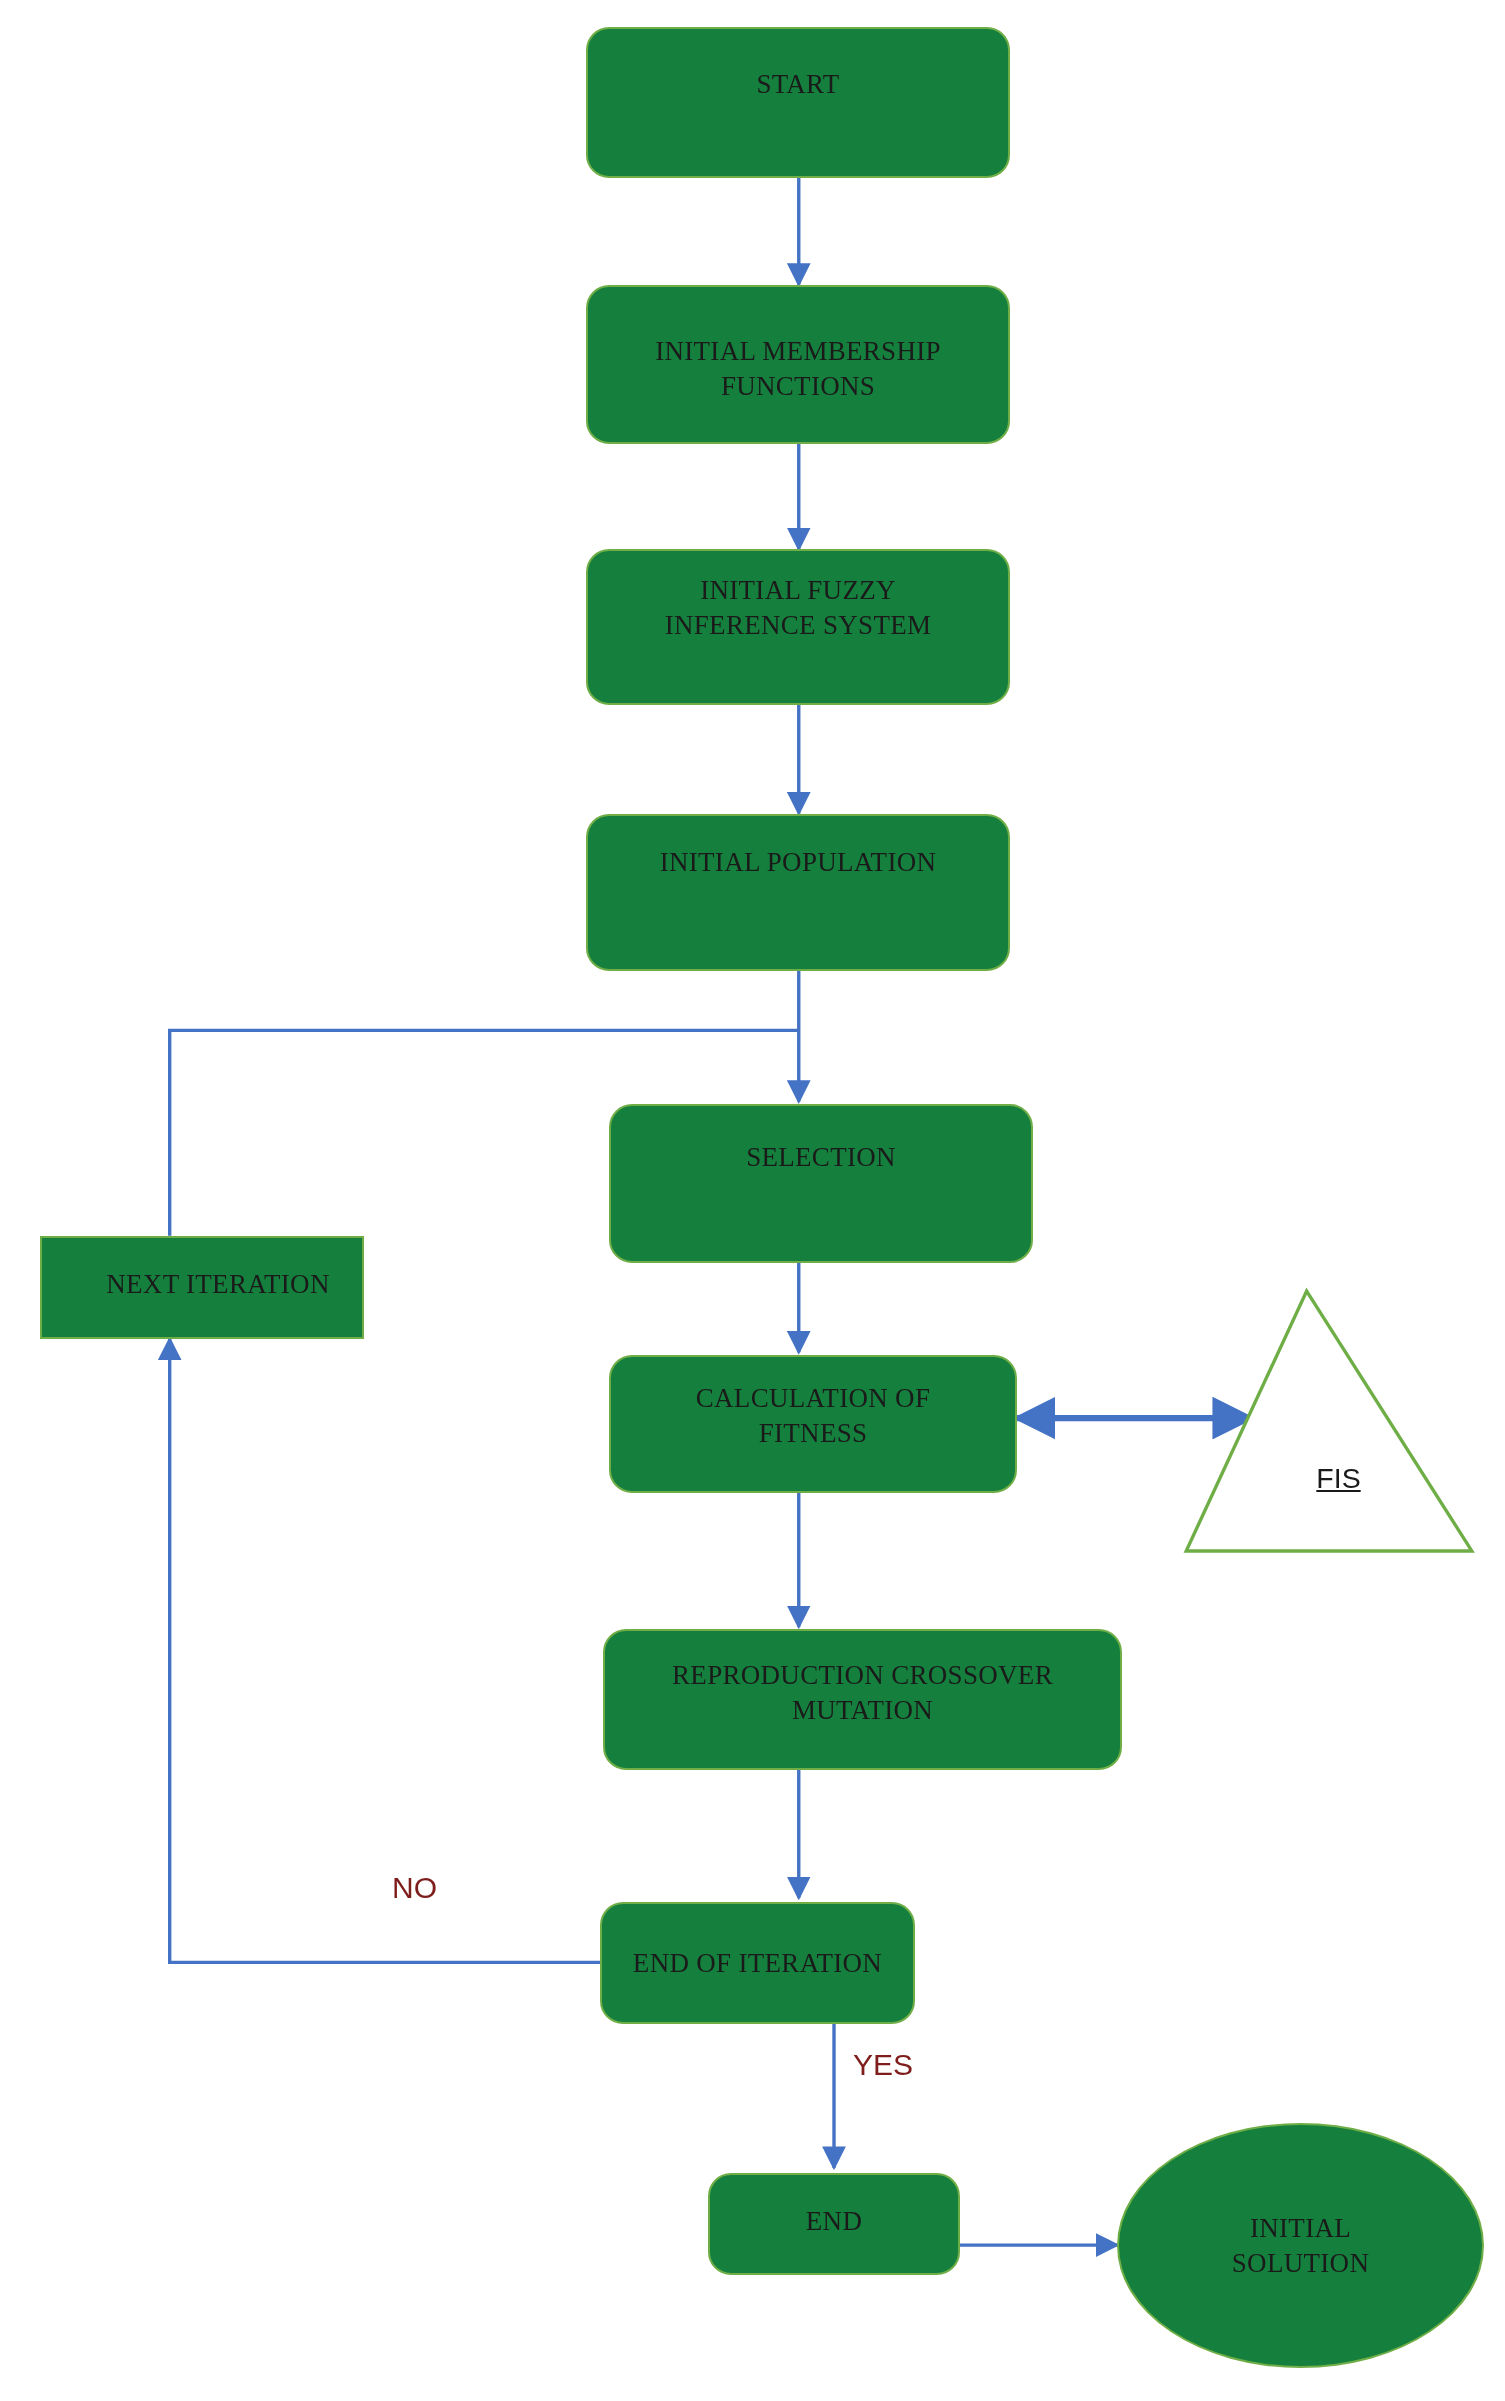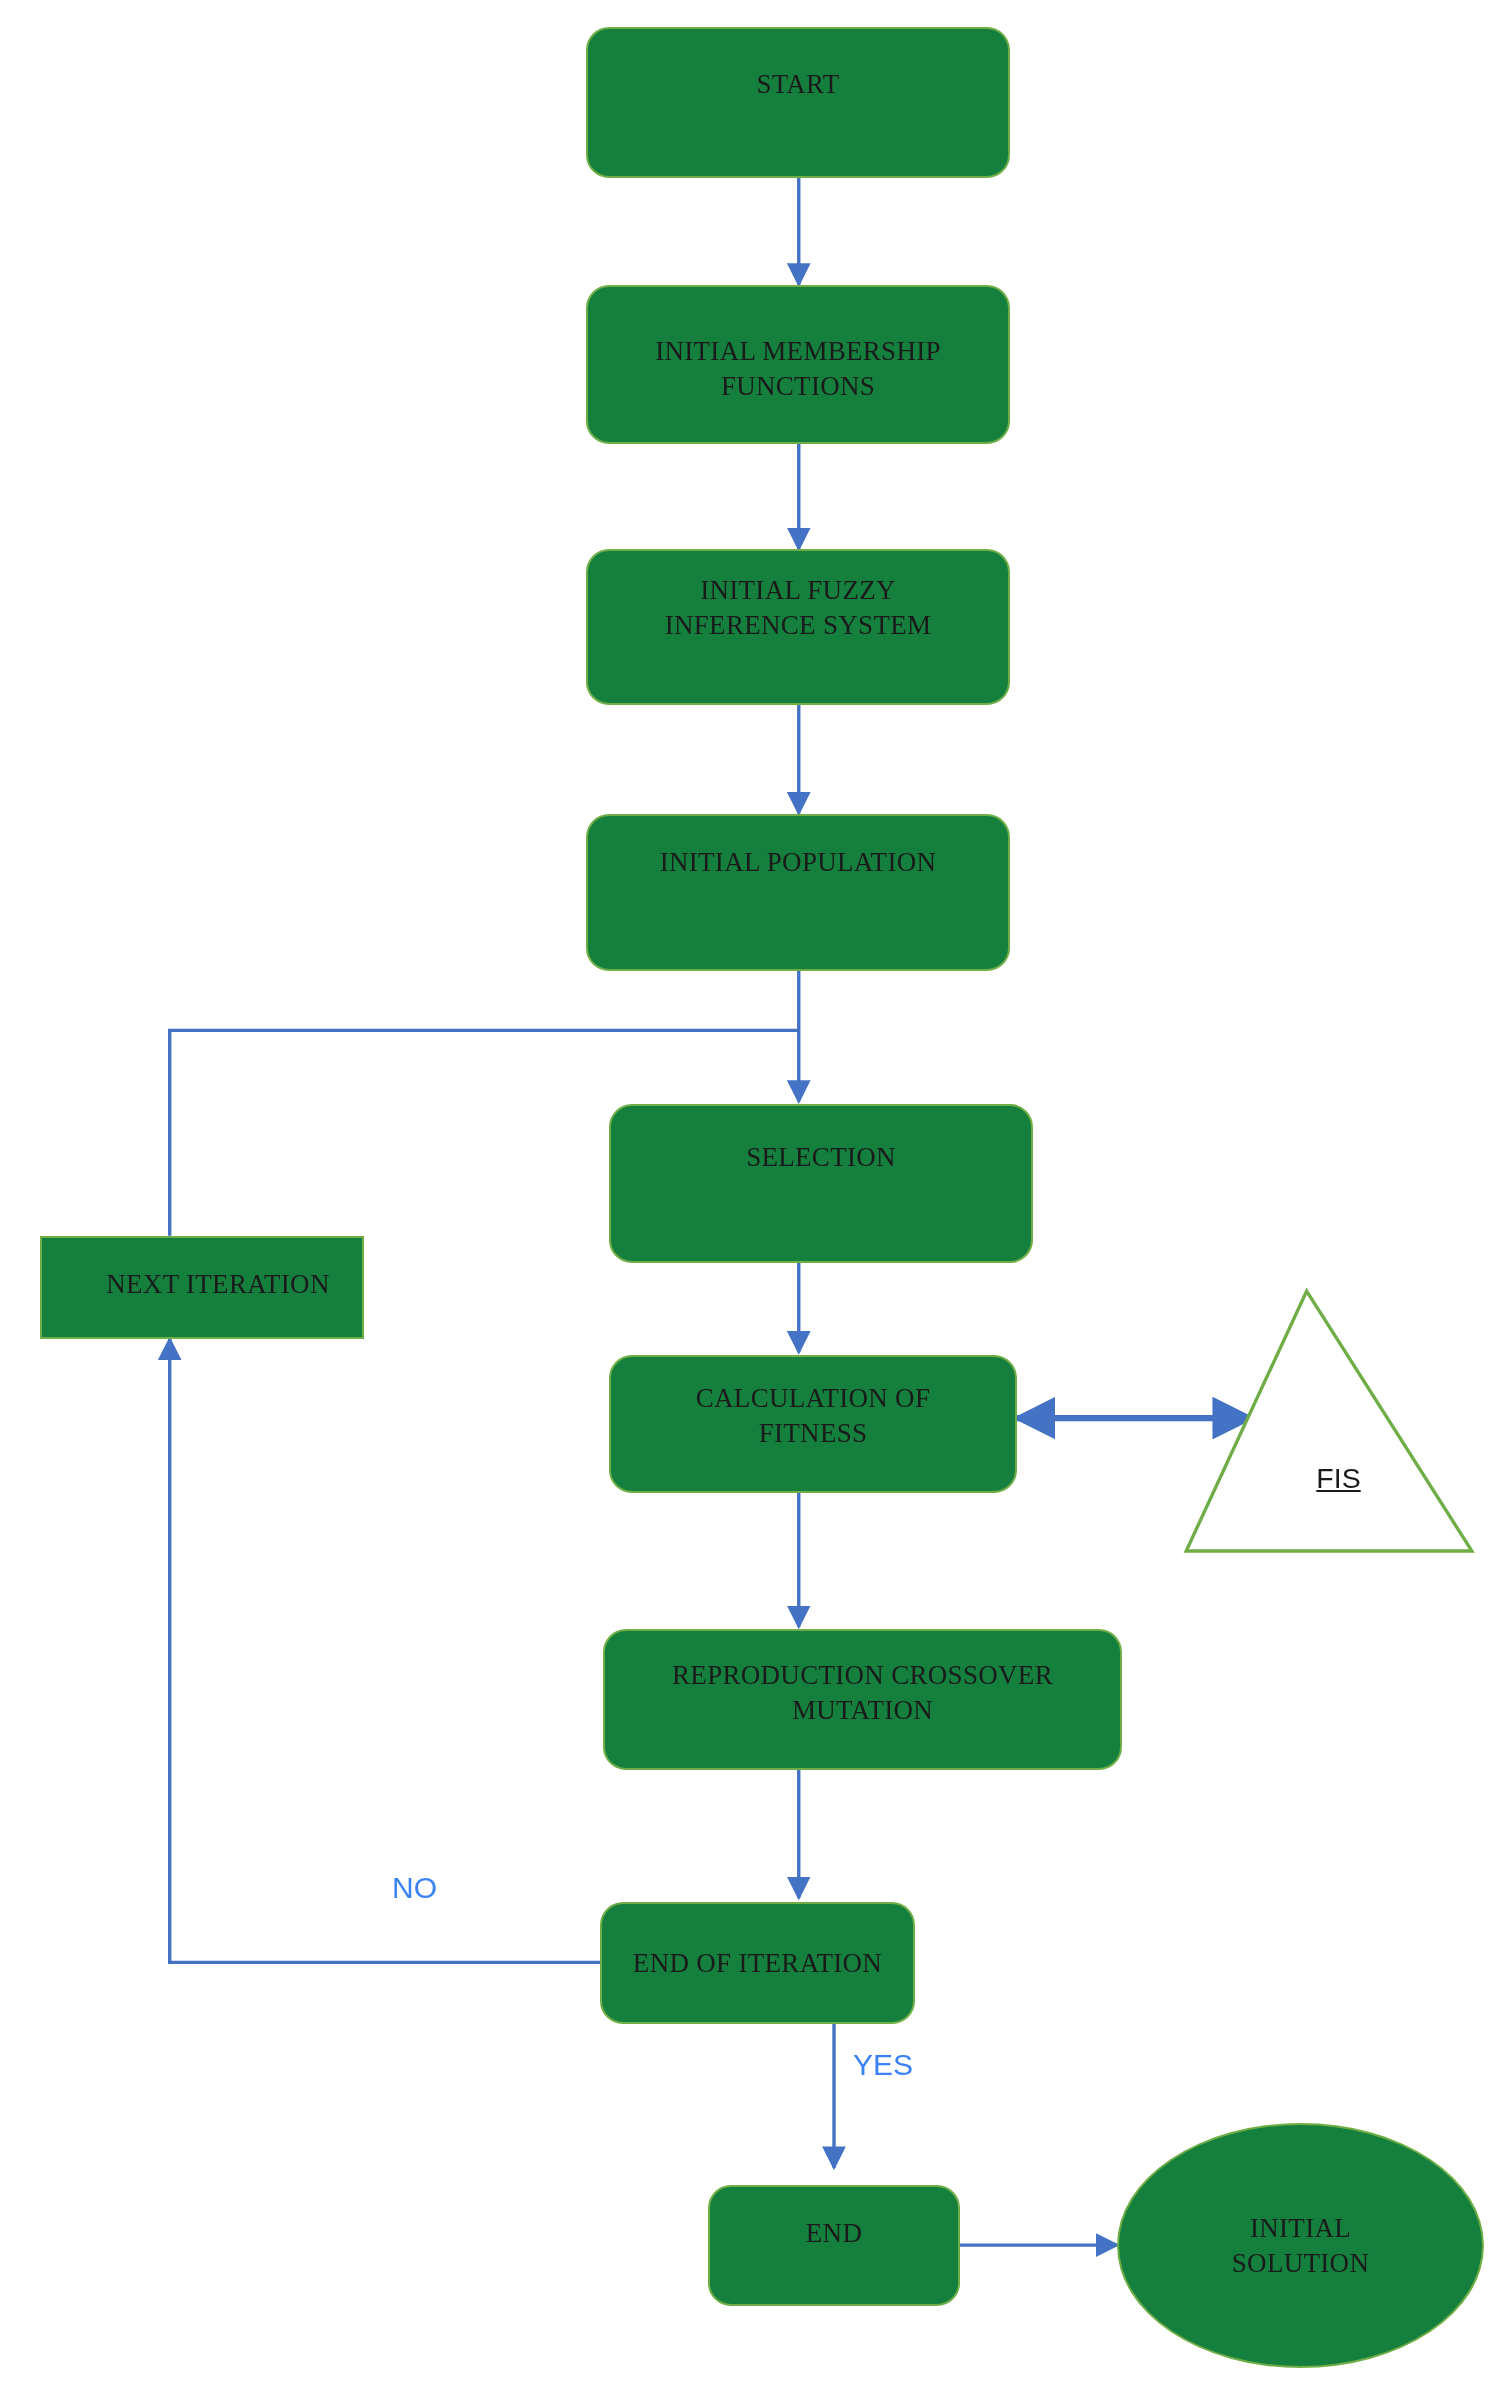--- a/index.html
+++ b/index.html
@@ -65,21 +65,21 @@
     width: 100%;
     text-align: center;
     font-family: "Liberation Sans", sans-serif;
     font-size: 28.5px;
     color: #1a1a1a;
   }
   .edge-label {
     position: absolute;
     font-family: "Liberation Sans", sans-serif;
     font-size: 30px;
-    color: #3b82f6;
+    color: #7f1d1d;
     white-space: nowrap;
   }
 </style>
 </head>
 <body>
 
 <div id="canvas">
 
   <svg class="wires" viewBox="0 0 2221 3542" xmlns="http://www.w3.org/2000/svg">
     <defs>
@@ -175,21 +175,21 @@
       </span>
   </div>
 
   <div class="node proc" style="left:603px; top:1629px; width:519px; height:141px; padding-top:27px;">
     <span class="node-label">
         <span style="display:block">REPRODUCTION CROSSOVER</span>
         <span style="display:block">MUTATION</span>
       </span>
   </div>
 
-  <div class="node proc" style="left:708px; top:2173px; width:252px; height:121px; padding-top:28.5px;margin-top:12px;">
+  <div class="node proc" style="left:708px; top:2173px; width:252px; height:102px; padding-top:28.5px;">
     <span class="node-label">
         <span style="display:block">END</span>
       </span>
   </div>
 
   <div class="node oval" style="left:1117px; top:2123px; width:367px; height:245px;">
     <span class="node-label">
         <span style="display:block">INITIAL</span>
         <span style="display:block">SOLUTION</span>
       </span>

